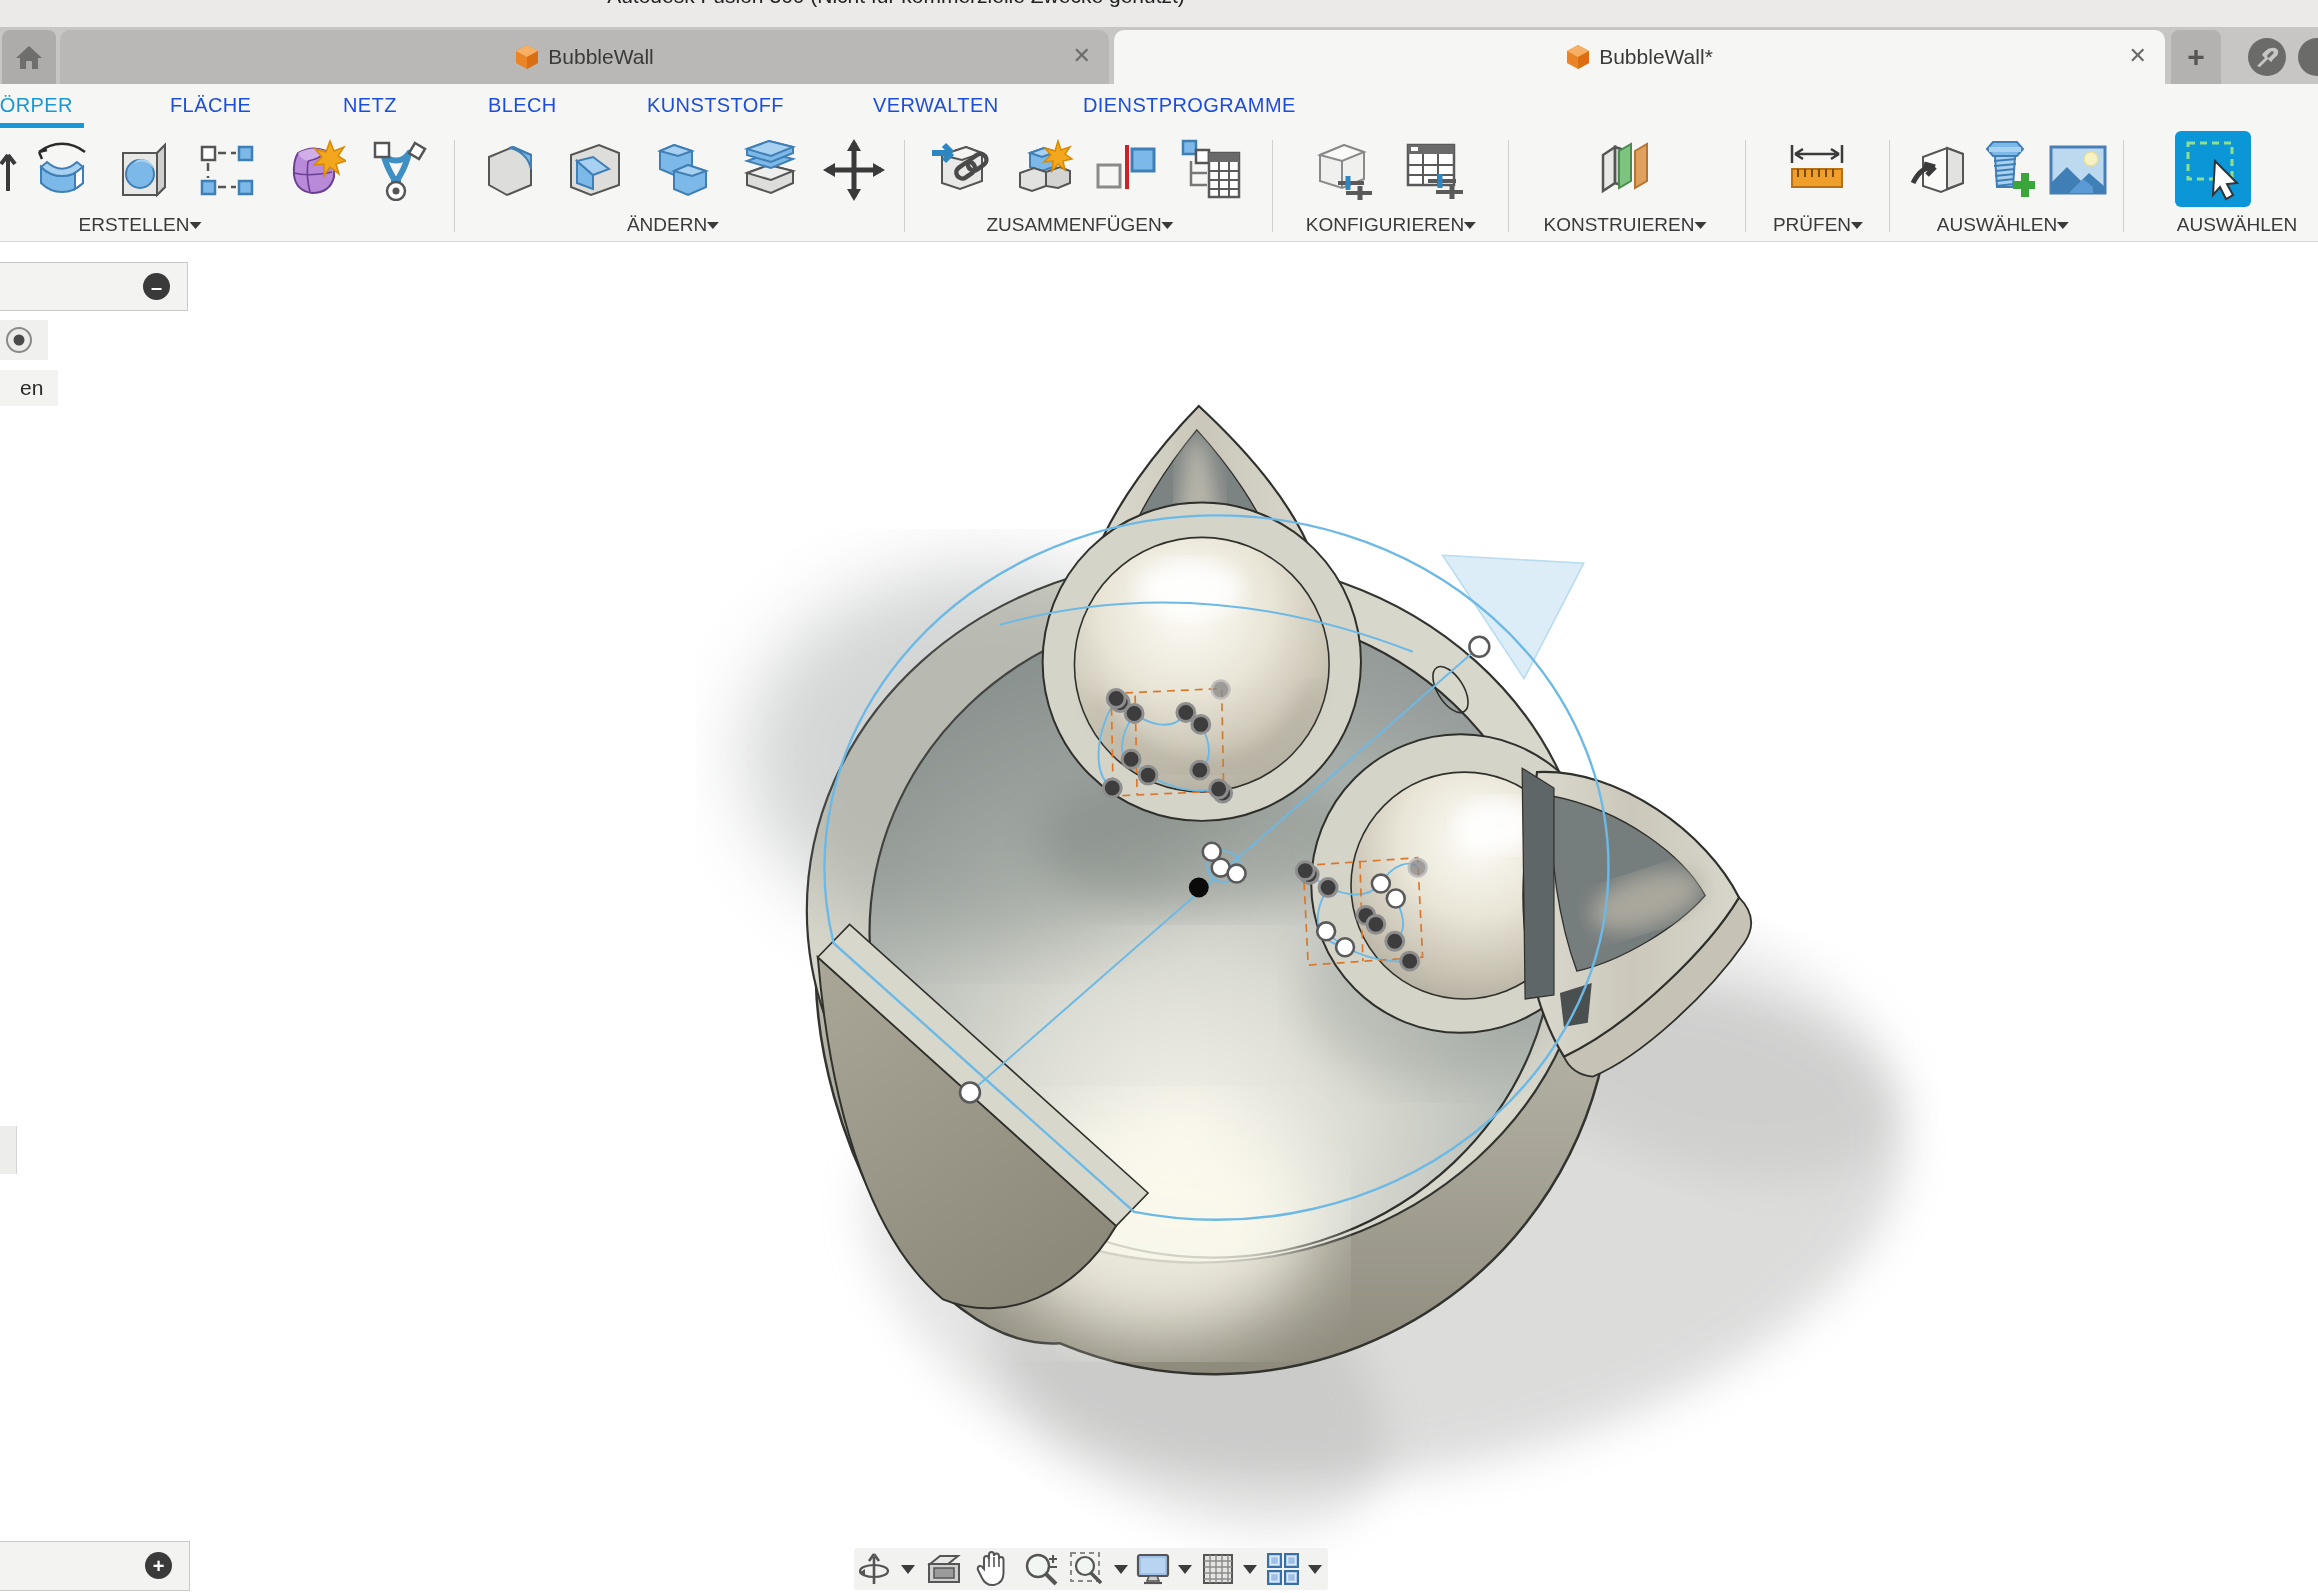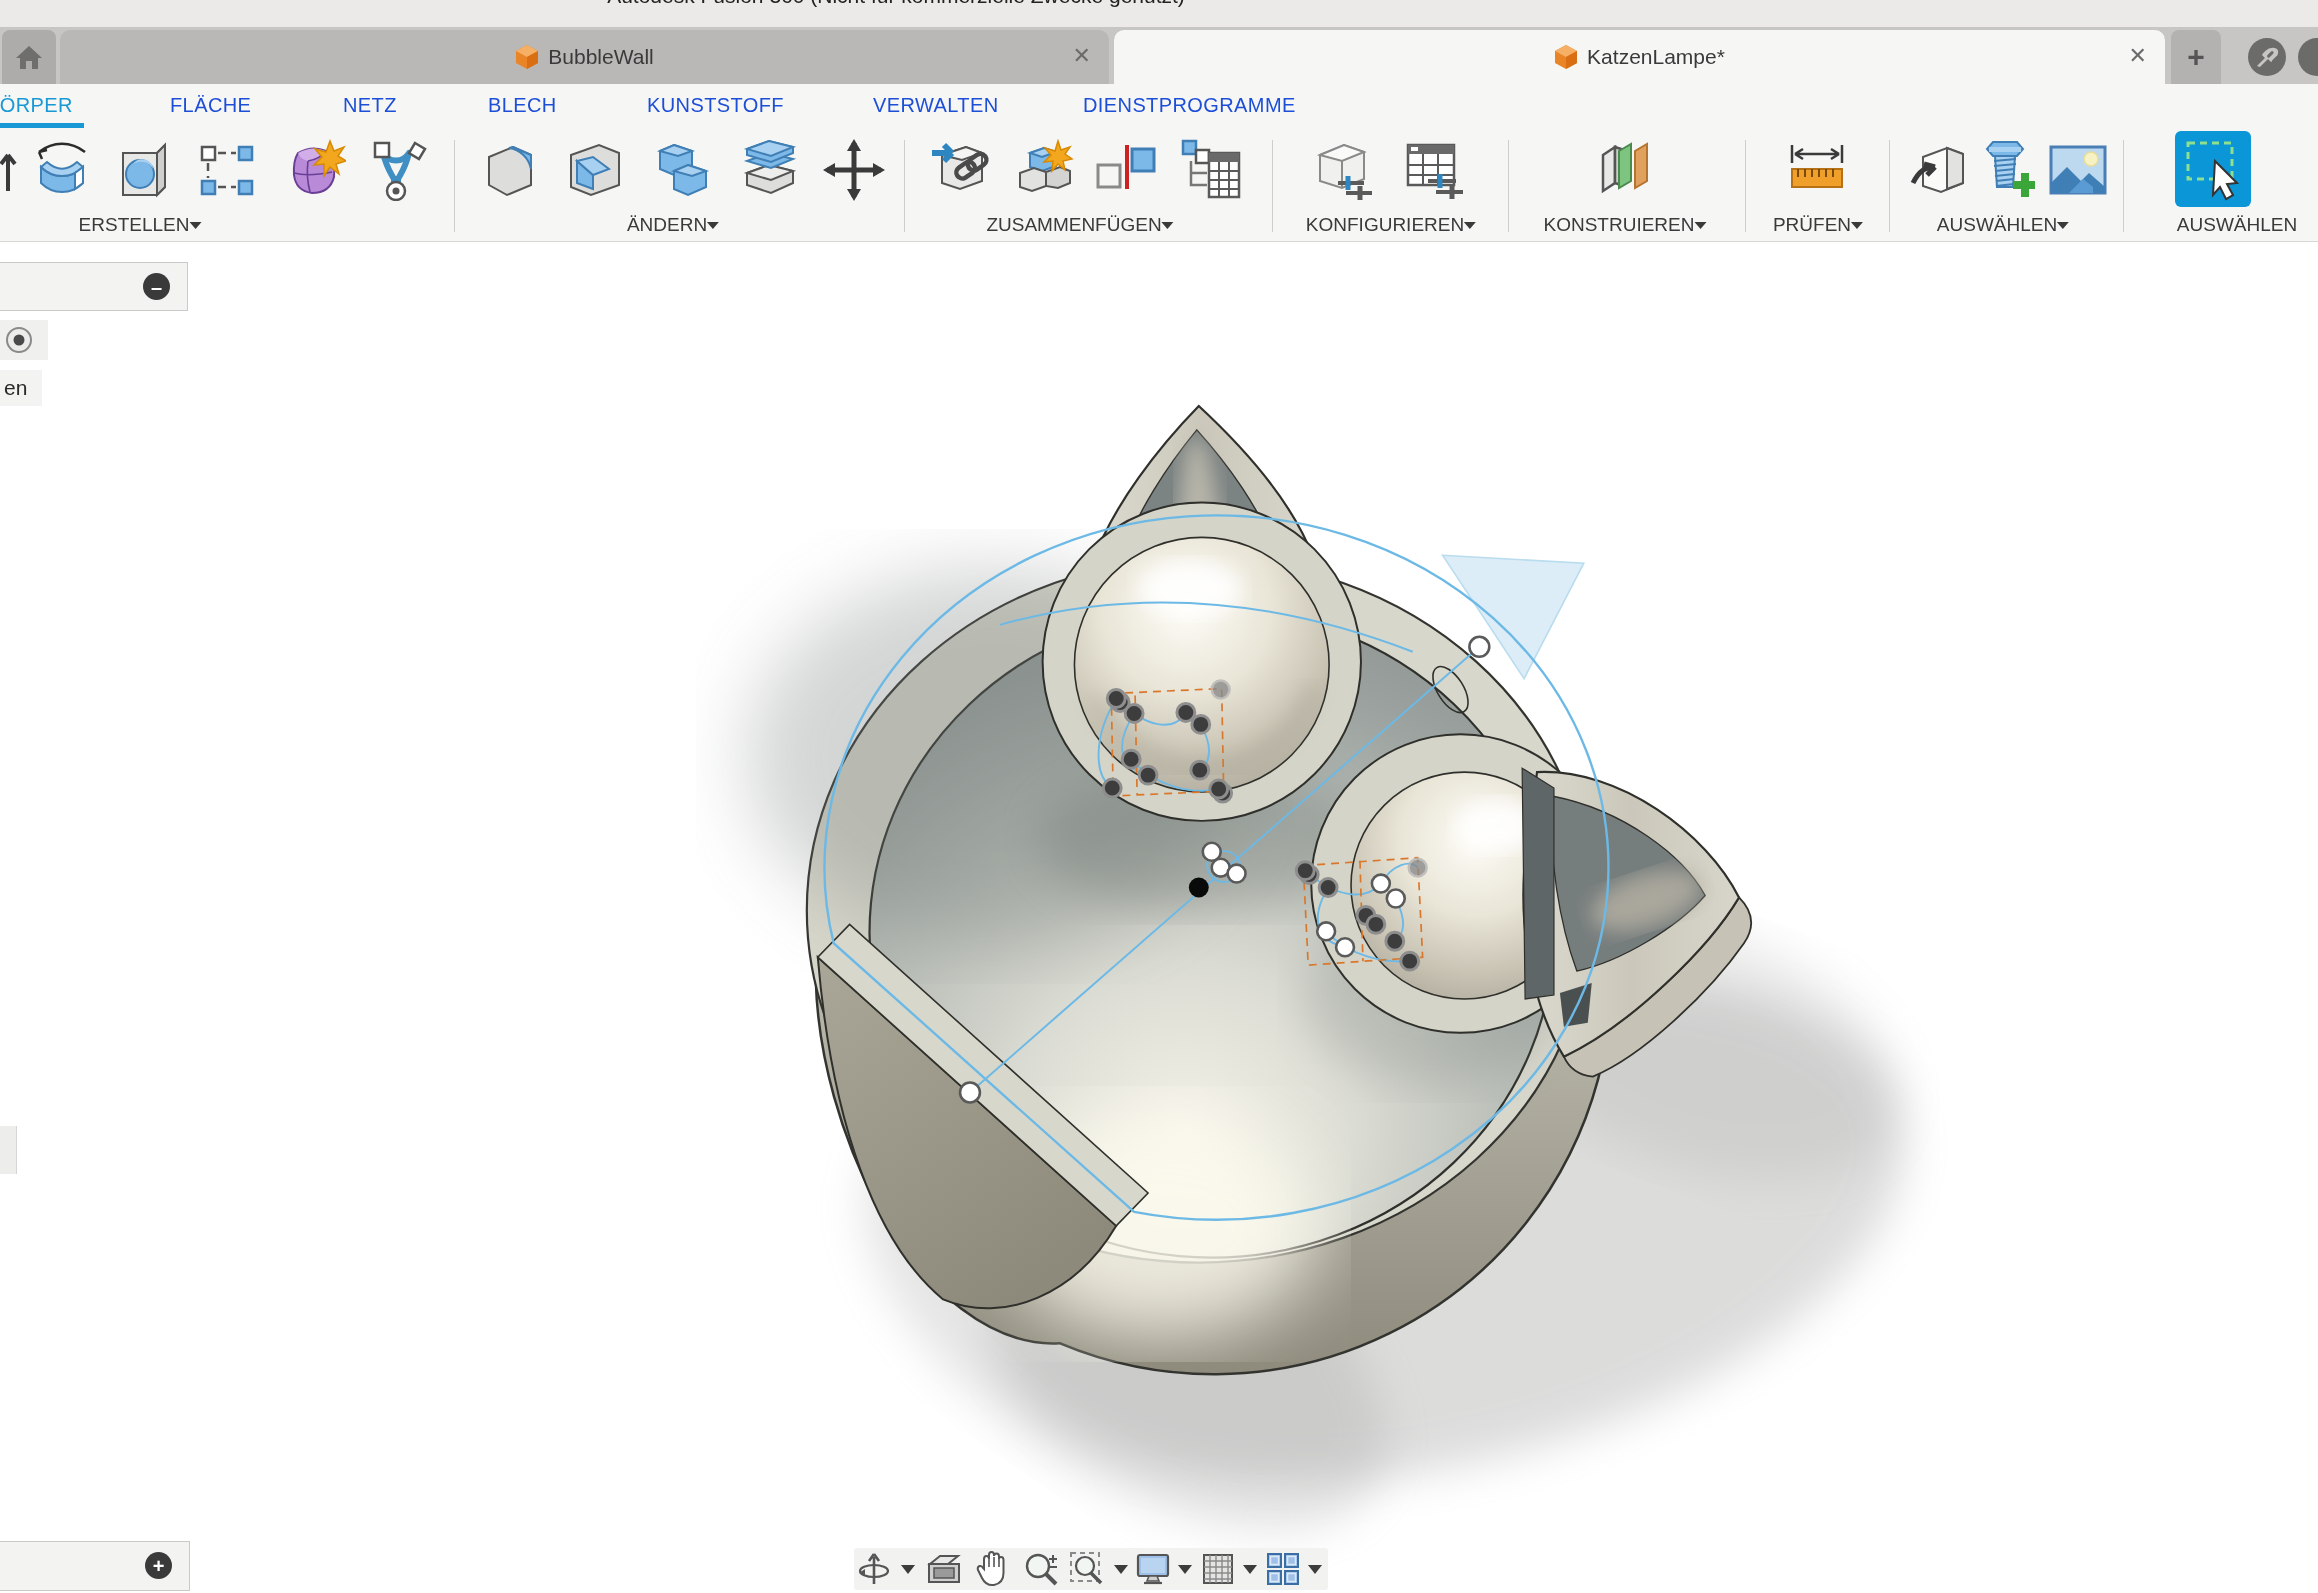--- a/index.html
+++ b/index.html
@@ -72,21 +72,21 @@
     </svg>
     <span class="doclabel">BubbleWall</span>
     <span class="closex">✕</span>
   </div>
   <div id="tab-doc2" class="tab">
     <svg class="cube" viewBox="0 0 24 26">
       <polygon points="12,1 23,7 23,19 12,25 1,19 1,7" fill="#e98427"></polygon>
       <polygon points="12,1 23,7 12,13 1,7" fill="#f5b066"></polygon>
       <polygon points="12,13 23,7 23,19 12,25" fill="#d96f12"></polygon>
     </svg>
-    <span class="doclabel">KatzenLampe*</span>
+    <span class="doclabel">BubbleWall*</span>
     <span class="closex">✕</span>
   </div>
   <div id="tab-new" class="tab">+</div>
 </div>
 <div id="ext-circle" class="abs">
   <svg width="72" height="40" viewBox="0 0 72 40">
     <g>
       <circle cx="20" cy="20" r="19" fill="#6b6b69"></circle>
       <path d="M10 29 C14 25 16 23 18 21 L15 18 C19 12 25 9 30 12 C33 15 30 21 24 25 L21 22 C19 24 17 26 13 30 Z" fill="#c7c6c4"></path>
       <rect x="22" y="13" width="3" height="8" rx="1.5" transform="rotate(45 23 17)" fill="#6b6b69"></rect>
@@ -547,21 +547,21 @@
   <div class="circbtn" style="position:absolute;right:17px;top:10px;">
     <span>–</span>
   </div>
 </div>
 <div class="abs" style="left:0;top:320px;width:48px;height:40px;background:#f0f0ee;z-index:10;">
   <svg width="48" height="40" viewBox="0 0 48 40">
     <circle cx="19" cy="20" r="12" fill="#ececea" stroke="#8a8a8a" stroke-width="2"></circle>
     <circle cx="19" cy="20" r="5.5" fill="#4a4a4a"></circle>
   </svg>
 </div>
-<div class="abs" style="left:0;top:370px;width:38px;height:36px;background:#f3f3f1;z-index:10;font-size:21px;color:#2a2a2a;padding-left:4px;line-height:36px;">
+<div class="abs" style="left:0;top:370px;width:38px;height:36px;background:#f3f3f1;z-index:10;font-size:21px;color:#2a2a2a;padding-left:20px;line-height:36px;">
   <span>en</span>
 </div>
 <div class="abs" style="left:0;top:1126px;width:16px;height:48px;background:#ededeb;border-right:1px solid #d5d5d3;z-index:10;"></div>
 <div class="abs fragment" style="left:0;top:1541px;width:189px;height:48px;z-index:10;">
   <div class="circbtn" style="position:absolute;right:17px;top:10px;">
     <span>+</span>
   </div>
 </div>
 
 <div id="navbar" class="abs">

